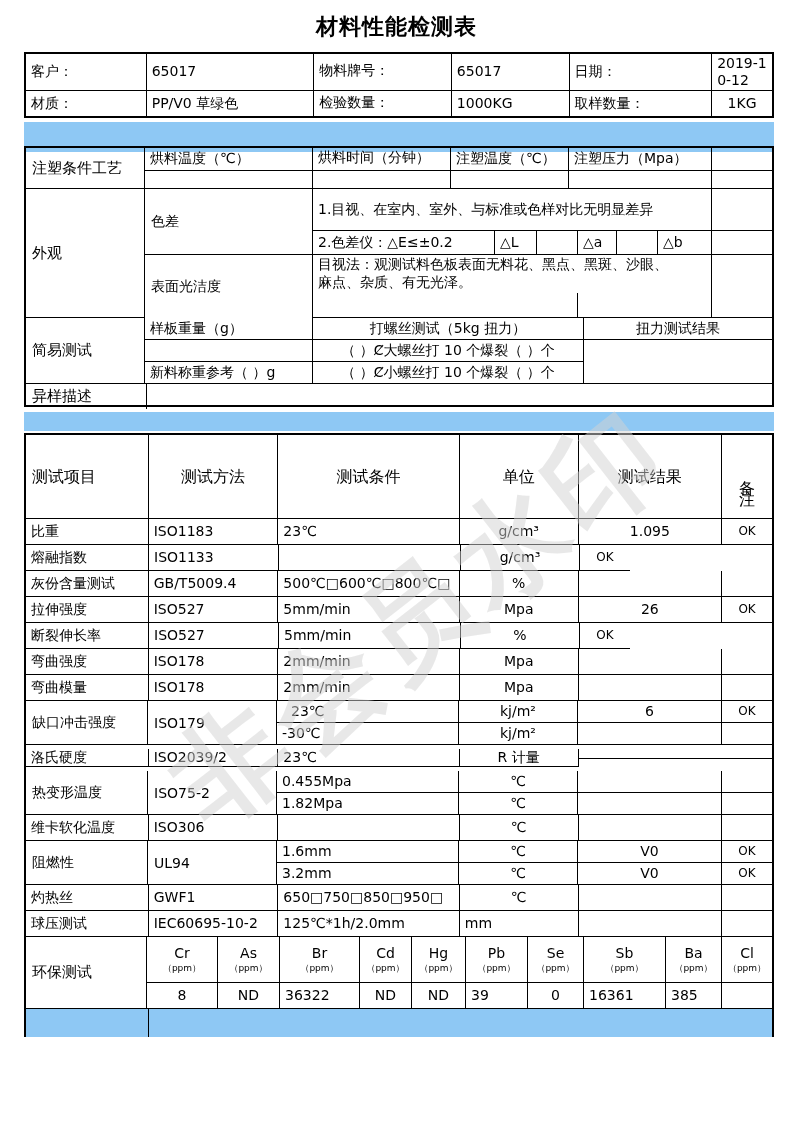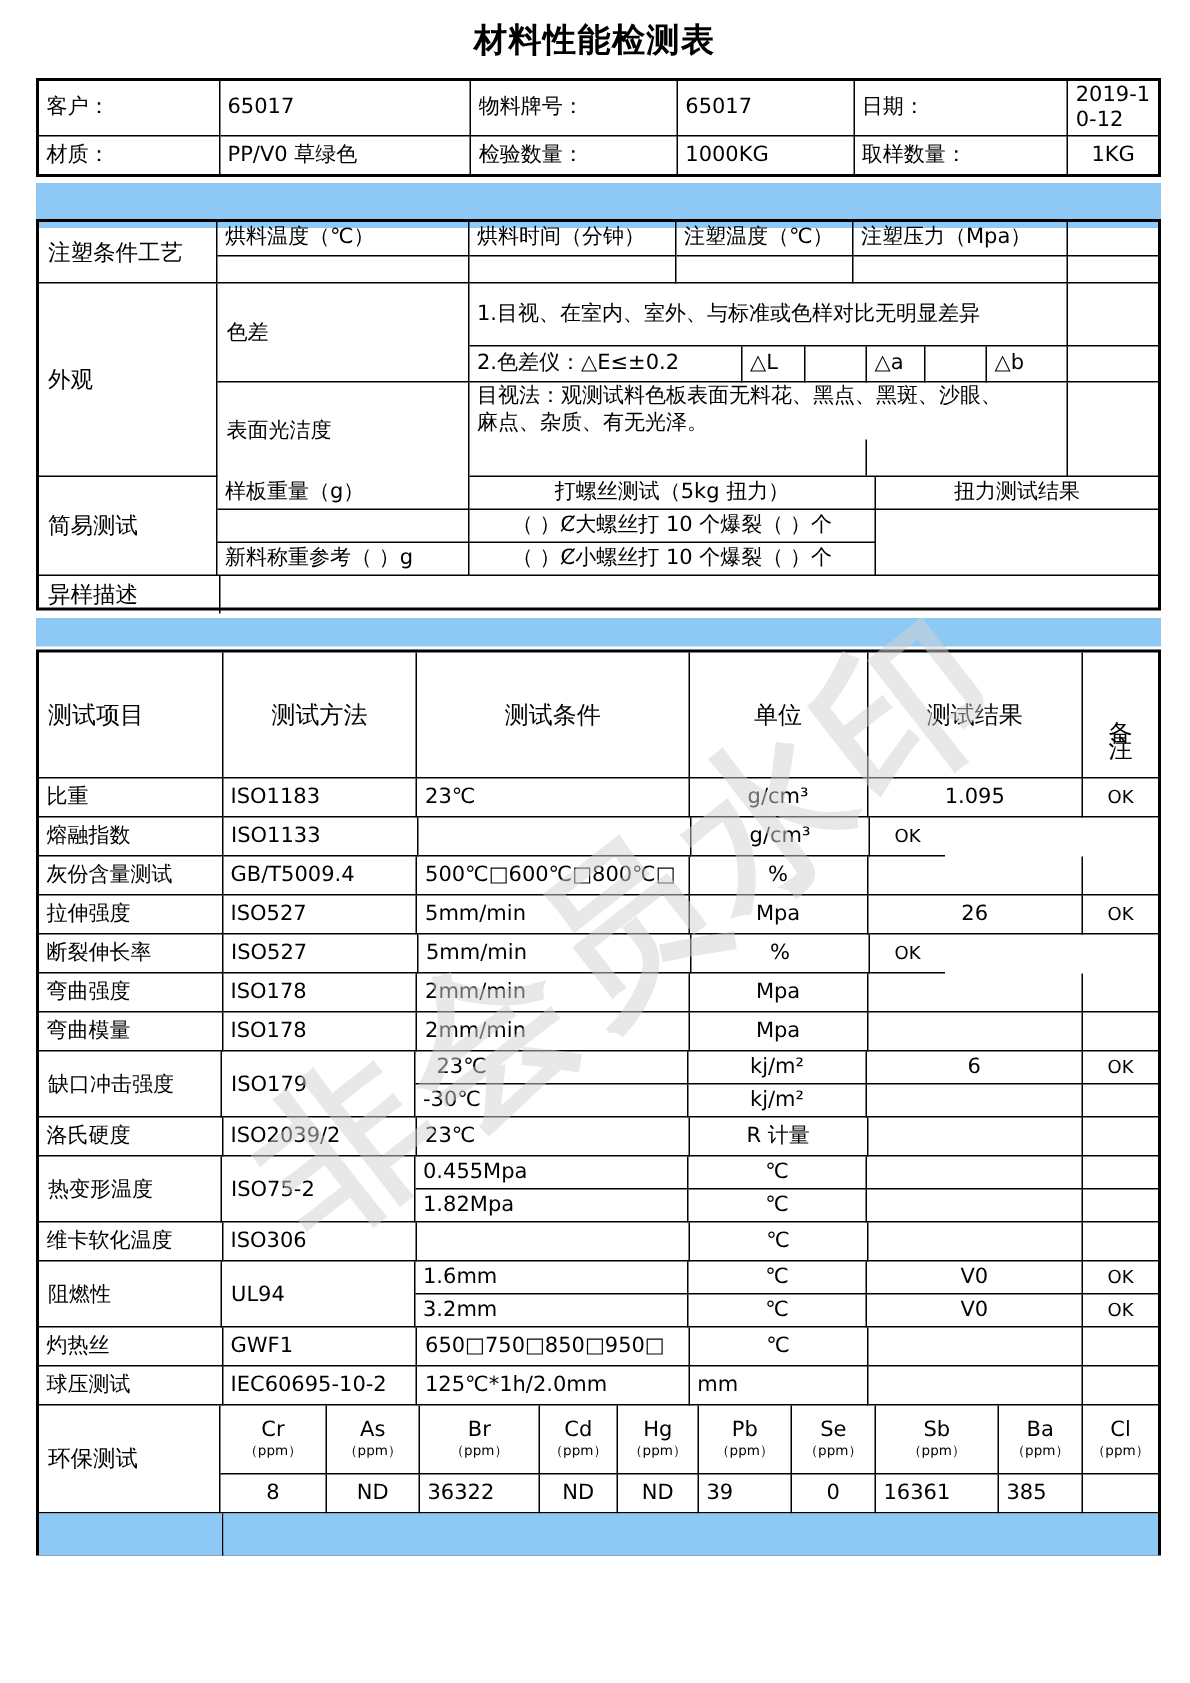--- a/index.html
+++ b/index.html
@@ -15,21 +15,21 @@
   .c{border-right:1px solid #000;border-bottom:1px solid #000;box-sizing:border-box;
      display:flex;align-items:center;padding:0 5px;overflow:hidden;font-size:14px;line-height:1.25;}
   .lastc{border-right:none;}
   .nob{border-bottom:none;}
   .ctr{justify-content:center;text-align:center;padding:0 1px;}
   .sec{display:flex;}
   .seclbl{border-right:1px solid #000;border-bottom:1px solid #000;box-sizing:border-box;
           display:flex;align-items:center;padding:0 6px;font-size:15px;}
   .secbody{display:flex;flex-direction:column;}
   
-  .wA{width:121px;}.wB{width:168px;}.wC{width:138px;}.wD{width:118px;}.wE{width:143px;}.wF{width:60px;}
+  .wA{width:121px;}.wB{width:168px;}.wC{width:138px;font-family:Liberation Mono, monospace;}.wD{width:118px;}.wE{width:143px;}.wF{width:60px;}
   .wCDE{width:399px;}.wScrew{width:271px;}.wTorque{width:188px;}
   .w182{width:182px;}.w42{width:42px;}.w41{width:41px;}.w39{width:39px;}.w54{width:54px;}
   .wRest{width:627px;}
   
   .mw1{width:123px;}.mw2{width:130px;}.mw3{width:182px;}.mw4{width:119px;}.mw5{width:144px;}.mw6{width:50px;}
   .ec1{width:71px;}.ec2{width:62px;}.ec3{width:80px;}.ec4{width:52px;}.ec5{width:54px;}
   .ec6{width:62px;}.ec7{width:56px;}.ec8{width:82px;}.ec9{width:56px;}.ec10{width:50px;}
   .hd{font-size:16px;justify-content:center;text-align:center;}
   .vert{writing-mode:vertical-lr;text-orientation:upright;letter-spacing:9px;line-height:1;
         display:flex;align-items:center;margin:0 auto;}
@@ -241,21 +241,21 @@
         </div>
         <div class="r" style="height:22px;">
           <div class="c mw3">-30℃</div>
           <div class="c mw4 ctr">kj/m²</div>
           <div class="c mw5 ctr"></div>
           <div class="c mw6 lastc ctr small"></div>
         </div>
       </div>
     </div>
 
-    <div class="r" style="height:26px;">
+    <div class="r" style="height:26px;align-items:center;">
       <div class="c mw1">洛氏硬度</div>
       <div class="c mw2">ISO2039/2</div>
       <div class="c mw3">23℃</div>
       <div class="c mw4 ctr">R 计量</div>
       <div class="c mw5 ctr"></div>
       <div class="c mw6 lastc ctr small"></div>
     </div>
 
     <div class="sec" style="height:44px;">
       <div class="seclbl mw1" style="font-size:14px;">热变形温度</div>

